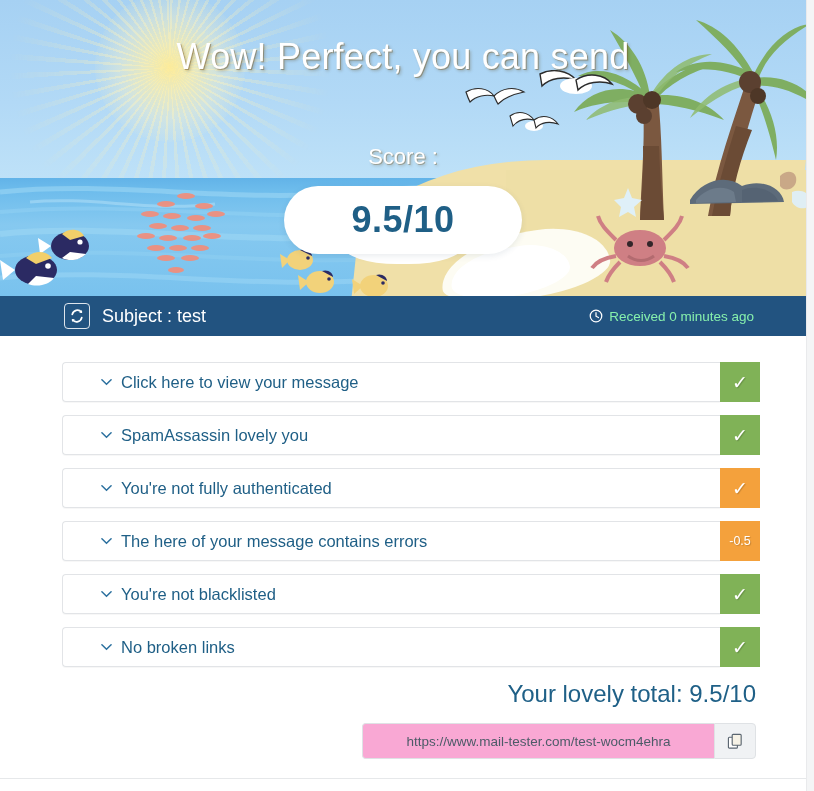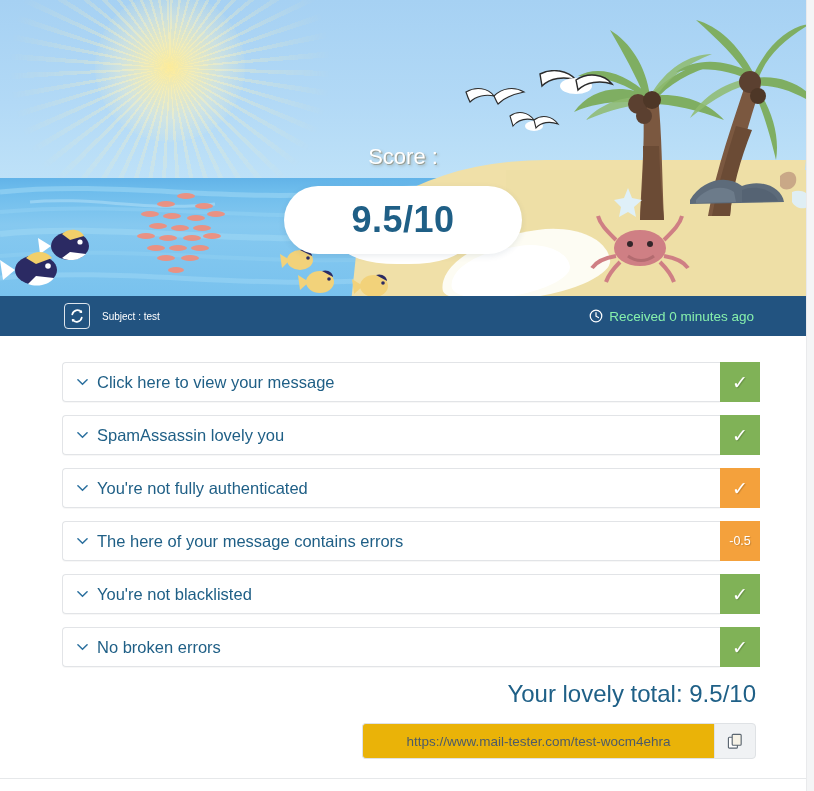--- a/index.html
+++ b/index.html
@@ -156,21 +156,21 @@
     margin-left: 64px;
     border: 1px solid rgba(255,255,255,0.85);
     border-radius: 4px;
     display: flex; align-items: center; justify-content: center;
     background: transparent;
     cursor: pointer;
   }
   .refresh-btn svg { display: block; }
   .subject-text {
     margin-left: 12px;
-    font-size: 10px;
+    font-size: 18px;
     color: #ffffff;
   }
   .received {
     margin-left: auto;
     margin-right: 52px;
     font-size: 13.5px;
     color: #86efac;
     display: flex; align-items: center; gap: 6px;
   }
 
@@ -186,21 +186,21 @@
     margin-bottom: 13px;
   }
   .row-main {
     flex: 1;
     background: #ffffff;
     border: 1px solid #e2e4e7;
     border-right: none;
     border-radius: 4px 0 0 4px;
     display: flex;
     align-items: center;
-    padding-left: 14px;
+    padding-left: 38px;
     cursor: pointer;
     box-shadow: 0 1px 1px rgba(0,0,0,0.035);
   }
   .chev {
     color: #2a6f9e;
     margin-right: 9px;
     display: inline-flex;
     align-items: center;
   }
   .row-label {
@@ -236,21 +236,21 @@
     justify-content: flex-end;
     padding-right: 58px;
     margin-top: 15px;
   }
   .url-input {
     width: 352px;
     height: 36px;
     border: 1px solid #dfe2e5;
     border-right: none;
     border-radius: 4px 0 0 4px;
-    background: #eab308;
+    background: #f9a8d4;
     color: #4d5b68;
     font-size: 13.5px;
     font-family: "Liberation Sans", sans-serif;
     text-align: center;
     outline: none;
   }
   .copy-btn {
     width: 42px; height: 36px;
     border: 1px solid #dfe2e5;
     border-radius: 0 4px 4px 0;
@@ -434,20 +434,21 @@
         <ellipse cx="136" cy="16" rx="16" ry="8" fill="#ffffff"></ellipse>
         <path d="M136 10 C 148 2, 164 4, 172 14 C 160 10, 146 12, 138 20 Z" fill="#ffffff" stroke="#2c2c2c" stroke-width="1.4"></path>
       </g>
       <g>
         <path d="M70 46 C 78 40, 88 42, 94 50 C 86 48, 78 50, 73 56 Z" fill="#ffffff" stroke="#2c2c2c" stroke-width="1.1"></path>
         <ellipse cx="94" cy="56" rx="9" ry="5" fill="#ffffff"></ellipse>
         <path d="M94 50 C 102 44, 112 46, 118 54 C 110 51, 101 52, 96 58 Z" fill="#ffffff" stroke="#2c2c2c" stroke-width="1.1"></path>
       </g>
     </svg>
 
+    <div class="hero-title">Wow! Perfect, you can send</div>
     <div class="hero-score-label">Score :</div>
     <div class="bubble-tail"></div>
     <div class="score-bubble">
       <span class="val">9.5/10</span>
     </div>
   </div>
 
   <div class="toolbar">
     <div class="refresh-btn">
       <svg width="14" height="14" viewBox="0 0 16 16">
@@ -538,21 +539,21 @@
       </div>
     </div>
 
     <div class="row">
       <div class="row-main">
         <span class="chev">
           <svg width="11" height="8" viewBox="0 0 12 8">
               <path d="M1 1.5 L6 6.5 L11 1.5" stroke="#2a6f9e" stroke-width="1.6" fill="none" stroke-linecap="round"></path>
             </svg>
         </span>
-        <span class="row-label">No broken errors</span>
+        <span class="row-label">No broken links</span>
       </div>
       <div class="badge green">
         <span class="tick">✓</span>
       </div>
     </div>
 
   </div>
 
   <div class="total">Your lovely total: 9.5/10</div>
 

